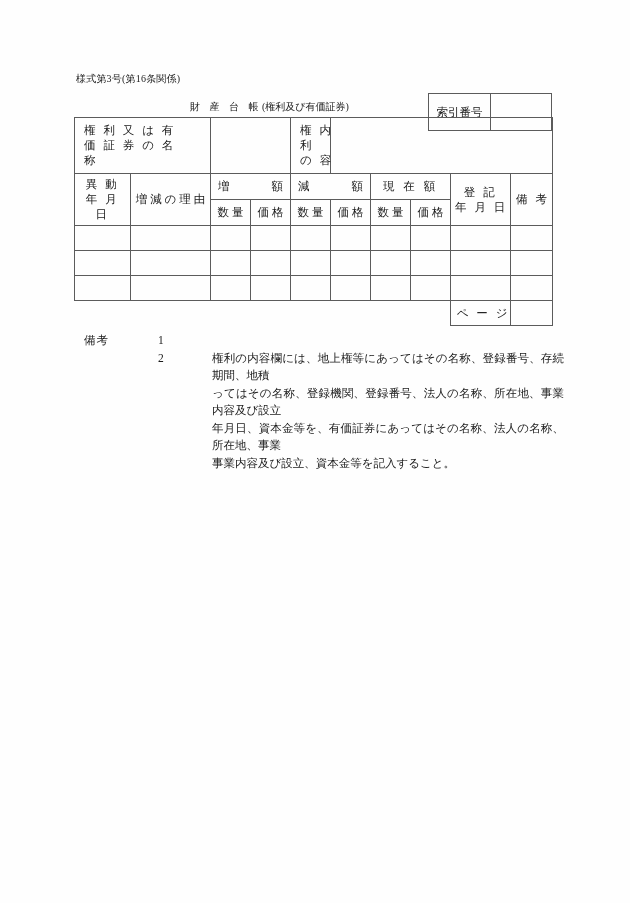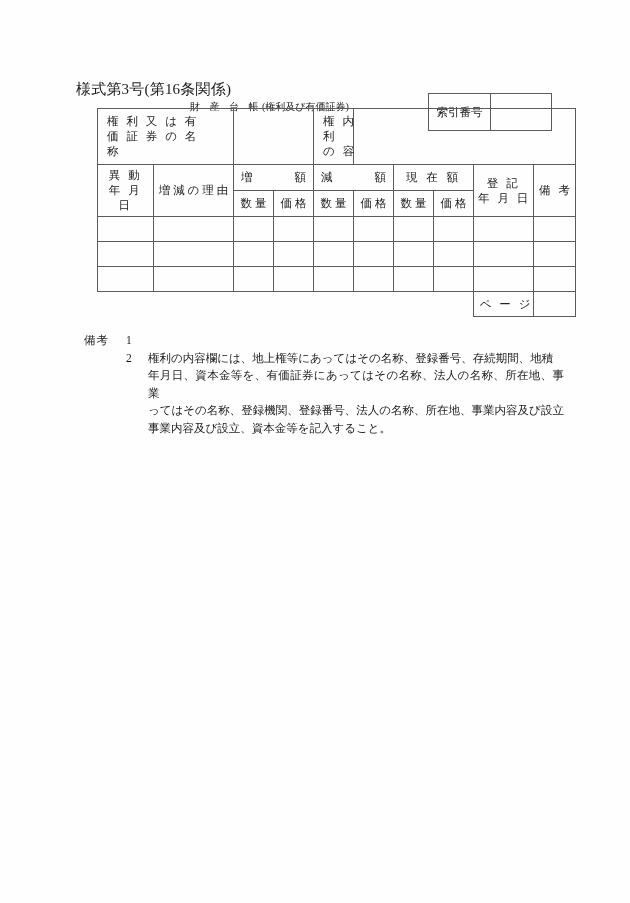--- a/index.html
+++ b/index.html
@@ -21,22 +21,22 @@
     left: 0; top: 0;
     width: 630px;
     height: 903px;
     background: #fefefe;
   }
 
   
   .form-no {
     position: absolute;
     left: 76px;
-    top: 80px;
-    font-size: 15px;
+    top: 72px;
+    font-size: 10px;
     letter-spacing: 0.2px;
     white-space: nowrap;
   }
 
   
   .doc-title {
     position: absolute;
     left: 190px;
     top: 100px;
     font-size: 10px;
@@ -72,25 +72,24 @@
     align-items: center;
     justify-content: center;
     font-size: 11.5px;
     box-sizing: border-box;
   }
 
   
   .main-table {
     position: absolute;
     left: 74px;
-    top: 108px;
+    top: 117px;
     width: 478px;
     border-collapse: collapse;
     table-layout: fixed;
-    margin-left: 23px;
   }
   .main-table td {
     border: 1px solid #5b5b5b;
     padding: 0;
     vertical-align: middle;
     font-size: 11.5px;
     box-sizing: border-box;
   }
 
   
@@ -151,20 +150,21 @@
     position: absolute;
     left: 84px;
     top: 332px;
     width: 480px;
     font-size: 11.5px;
     line-height: 17.5px;
   }
   .remarks-row {
     display: flex;
     align-items: flex-start;
+    gap: 32px;
   }
   .remarks-label {
     width: 38px;
     flex: 0 0 38px;
     letter-spacing: 1px;
   }
   .remarks-num {
     width: 22px;
     flex: 0 0 22px;
     text-align: left;
@@ -329,26 +329,26 @@
     </div>
 
     <div class="remarks-row">
       <span class="remarks-label"></span>
       <span class="remarks-num">2</span>
       <span class="remarks-text">権利の内容欄には、地上権等にあってはその名称、登録番号、存続期間、地積</span>
     </div>
     <div class="remarks-row continuation">
       <span class="remarks-label"></span>
       <span class="remarks-num"></span>
-      <span class="remarks-text">年月日、資本金等を、有価証券にあってはその名称、法人の名称、所在地、事業</span>
+      <span class="remarks-text">ってはその名称、登録機関、登録番号、法人の名称、所在地、事業内容及び設立</span>
     </div>
     <div class="remarks-row continuation">
       <span class="remarks-label"></span>
       <span class="remarks-num"></span>
-      <span class="remarks-text">ってはその名称、登録機関、登録番号、法人の名称、所在地、事業内容及び設立</span>
+      <span class="remarks-text">年月日、資本金等を、有価証券にあってはその名称、法人の名称、所在地、事業</span>
     </div>
     <div class="remarks-row continuation">
       <span class="remarks-label"></span>
       <span class="remarks-num"></span>
       <span class="remarks-text">事業内容及び設立、資本金等を記入すること。</span>
     </div>
 
   </div>
 
 </div>

